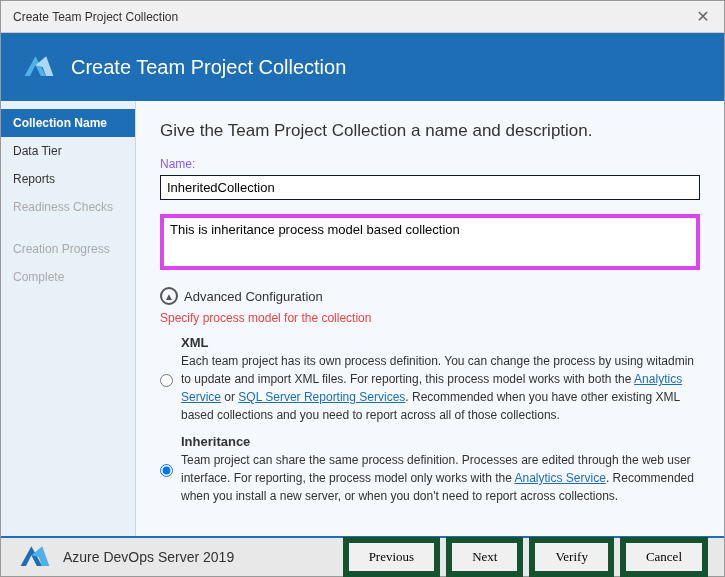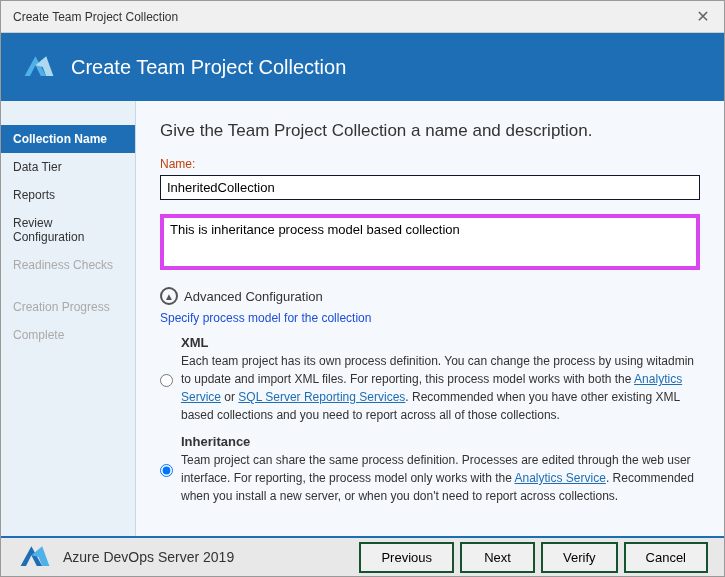--- a/index.html
+++ b/index.html
@@ -9,54 +9,54 @@
 
     .title-bar { background: #f0f0f0; padding: 8px 12px; display: flex; justify-content: space-between; align-items: center; border-bottom: 1px solid #ccc; height: 32px; }
     .title-bar-text { font-size: 12px; color: #333; }
     .close-btn { width: 18px; height: 18px; background: none; border: none; cursor: pointer; font-size: 16px; color: #666; display: flex; align-items: center; justify-content: center; }
 
     .header { background: #1e6eb5; padding: 14px 20px; display: flex; align-items: center; gap: 14px; min-height: 68px; }
     .header-title { color: white; font-size: 20px; font-weight: 300; }
 
     .content { display: flex; flex: 1; overflow: hidden; }
 
-    .sidebar { width: 135px; background: #e8f0f8; border-right: 1px solid #c8d8e8; padding: 24px 0; flex-shrink: 0; }
+    .sidebar { width: 135px; background: #e8f0f8; border-right: 1px solid #c8d8e8; padding: 8px 0; flex-shrink: 0; }
     .sidebar-item { padding: 7px 12px; font-size: 12px; color: #333; cursor: pointer; }
     .sidebar-item.active { background: #1e6eb5; color: white; font-weight: 600; }
     .sidebar-item.disabled { color: #aaa; }
 
     .main { flex: 1; padding: 20px 24px; background: #f5f8fc; overflow-y: auto; }
 
     .main-instruction { font-size: 17px; color: #333; margin-bottom: 16px; }
 
     .form-group { margin-bottom: 14px; }
-    .form-label { font-size: 12px; color: #c2410c; margin-bottom: 4px; display: block; }
+    .form-label { font-size: 12px; color: #8b5cf6; margin-bottom: 4px; display: block; }
     .form-input { width: 100%; padding: 4px 6px; border: 1px solid #0f172a; font-size: 13px; font-family: inherit; background: white; }
     .form-textarea { width: 100%; padding: 4px 6px; border: 4px solid #d946ef; font-size: 13px; font-family: inherit; background: white; height: 56px; resize: none; }
 
     .advanced-section { margin-top: 10px; }
     .advanced-toggle { display: flex; align-items: center; gap: 6px; cursor: pointer; font-size: 13px; color: #333; margin-bottom: 6px; }
     .toggle-circle { width: 18px; height: 18px; border: 2px solid #555; border-radius: 50%; display: flex; align-items: center; justify-content: center; flex-shrink: 0; }
     .toggle-chevron { font-size: 10px; color: #555; }
 
-    .advanced-desc { font-size: 12px; color: #1d4ed8; margin-bottom: 10px; }
+    .advanced-desc { font-size: 12px; color: #ef4444; margin-bottom: 10px; }
 
     .radio-group { margin-bottom: 10px; }
     .radio-item { display: flex; align-items: center; gap: 8px; margin-bottom: 8px; }
     .radio-input { margin-top: 2px; flex-shrink: 0; }
     .radio-label { font-size: 13px; font-weight: 600; color: #333; }
     .radio-desc { font-size: 12px; color: #333; margin-top: 2px; line-height: 1.5; }
     .link { color: #1e6eb5; text-decoration: underline; cursor: pointer; }
 
     .footer { background: #e8e8e8; border-top: 2px solid #1e6eb5; padding: 10px 16px; display: flex; justify-content: space-between; align-items: center; height: 40px; flex-shrink: 0; }
     .footer-left { display: flex; align-items: center; gap: 10px; }
     .footer-brand { font-size: 14px; color: #333; font-weight: 400; }
 
     .footer-buttons { display: flex; gap: 6px; }
-    .btn { padding: 6px 20px; font-size: 13px; font-family: Liberation Sans, sans-serif; border: 2px solid #14532d; background: #f0f0f0; cursor: pointer; min-width: 75px; }
+    .btn { padding: 6px 20px; font-size: 13px; font-family: Liberation Serif, serif; border: 6px solid #14532d; background: #f0f0f0; cursor: pointer; min-width: 75px; }
 
     
     .azure-logo-svg { width: 36px; height: 36px; }
   </style>
 </head>
 <body>
 
 <div class="window">
 
   <div class="title-bar">
@@ -72,21 +72,20 @@
     </svg>
     <span class="header-title">Create Team Project Collection</span>
   </div>
 
   <div class="content">
 
     <div class="sidebar">
       <div class="sidebar-item active">Collection Name</div>
       <div class="sidebar-item">Data Tier</div>
       <div class="sidebar-item">Reports</div>
-      <div class="sidebar-item">Review Configuration</div>
       <div class="sidebar-item disabled">Readiness Checks</div>
       <div style="height:14px;"></div>
       <div class="sidebar-item disabled">Creation Progress</div>
       <div class="sidebar-item disabled">Complete</div>
     </div>
 
     <div class="main">
 
       <p class="main-instruction">Give the Team Project Collection a name and description.</p>
 

